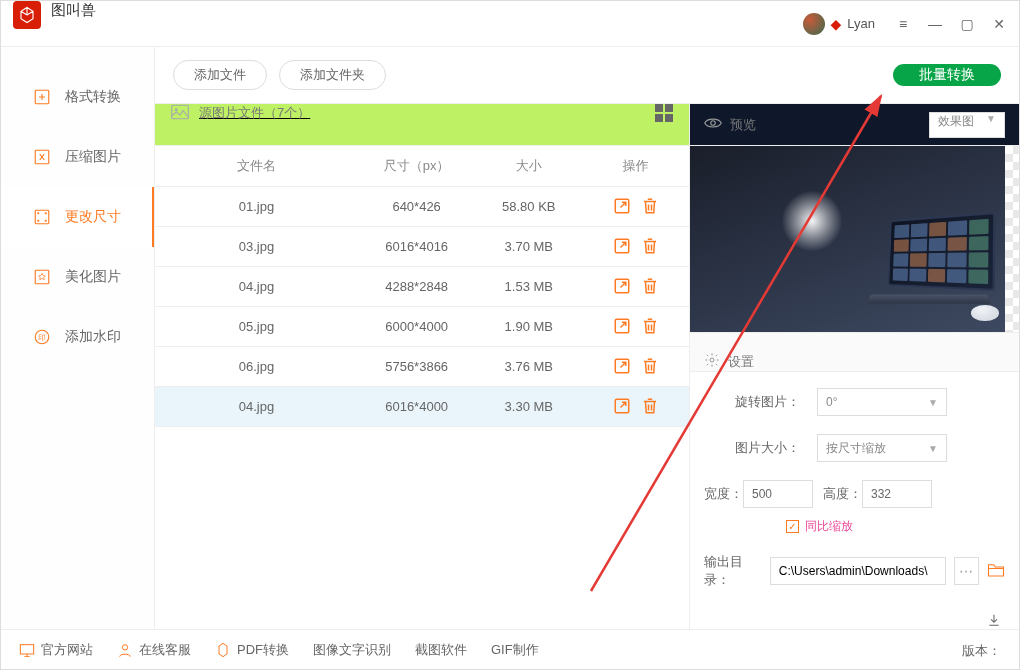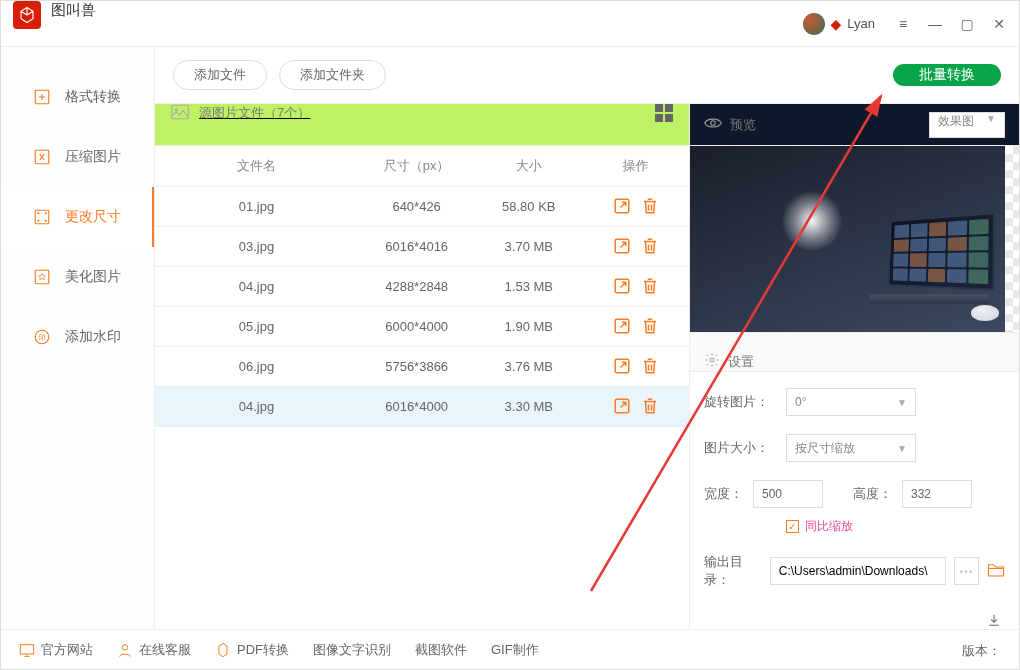--- a/index.html
+++ b/index.html
@@ -55,23 +55,23 @@
 .preview-screen { position: absolute; top: 0; right: 0; width: 112px; height: 72px; background: linear-gradient(135deg, #0e1422, #1a2438); border: 2px solid #2b3650; border-radius: 3px; transform: rotateY(-22deg) rotateX(4deg); display: grid; grid-template-columns: repeat(5,1fr); grid-template-rows: repeat(4,1fr); gap: 2px; padding: 4px; }
 .preview-tile { background: rgba(120,160,220,0.45); border-radius: 1px; }
 .preview-tile:nth-child(3n){ background: rgba(220,140,90,0.5);} 
 .preview-tile:nth-child(5n){ background: rgba(120,210,160,0.4);} 
 .preview-base { position: absolute; bottom: 0; right: 4px; width: 120px; height: 14px; background: linear-gradient(#4a5468, #2e3646); transform: rotateX(60deg); border-radius: 2px; }
 .preview-mouse { position: absolute; right: 6%; bottom: 6%; width: 28px; height: 16px; background: radial-gradient(ellipse at 40% 30%, #f0f2f5, #cdd3dc); border-radius: 50% 50% 48% 48%; }
 .preview-img::after { content:""; position:absolute; right:0; top:0; bottom:0; width:14px; background: repeating-conic-gradient(#e8e8e8 0% 25%, #fff 0% 50%) 0 0/16px 16px; }
 .settings-header { height: 40px; display: flex; align-items: flex-end; padding: 0 14px; background: #fafafa; border-bottom: 1px solid #eee; border-top: 1px solid #eee; gap: 8px; font-size: 13px; color: #777; }
 .settings-body { padding: 16px 14px; display: flex; flex-direction: column; gap: 18px; font-size: 13px; color: #666; }
 .setting-row { display: flex; align-items: center; gap: 10px; }
-.setting-label { width: 72px; }
+.setting-label { width: 72px; margin-left: 31px; }
 .select-box { flex: 1; max-width: 130px; height: 28px; border: 1px solid #ddd; padding: 0 8px; display: flex; align-items: center; justify-content: space-between; font-size: 12px; color: #888; cursor: pointer; }
-.dimensions-row { display: flex; align-items: center; gap: 10px; }
+.dimensions-row { display: flex; align-items: center; gap: 0; }
 .dim-input { width: 70px; height: 28px; border: 1px solid #ddd; padding: 0 8px; font-size: 12px; color: #666; }
 .dim-input.long { width: 196px; color: #000000; }
 .checkbox-row { display: flex; align-items: center; gap: 6px; padding-left: 82px; margin-top: -8px; }
 .checkbox { width: 13px; height: 13px; border: 1px solid #fd7b22; display: flex; align-items: center; justify-content: center; color: #fd7b22; font-size: 10px; }
 .checkbox-label { color: #ec4899; font-size: 12px; }
 .output-row { display: flex; align-items: center; gap: 8px; }
 .more-btn { width: 28px; height: 28px; border: 1px solid #ddd; display: flex; align-items: center; justify-content: center; cursor: pointer; color: #999; font-size: 14px; letter-spacing: 1px; }
 .folder-btn { color: #fd7b22; cursor: pointer; }
 .footer { height: 40px; border-top: 1px solid #eee; display: flex; align-items: center; padding: 0 18px; gap: 24px; font-size: 13px; color: #666; }
 .footer-item { display: flex; align-items: center; gap: 6px; cursor: pointer; }

